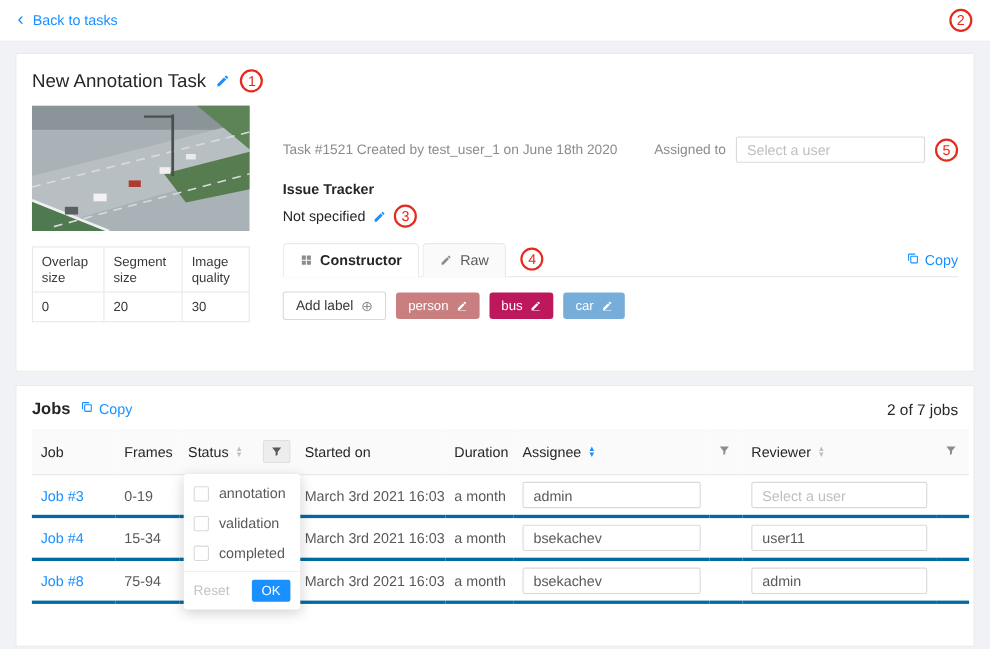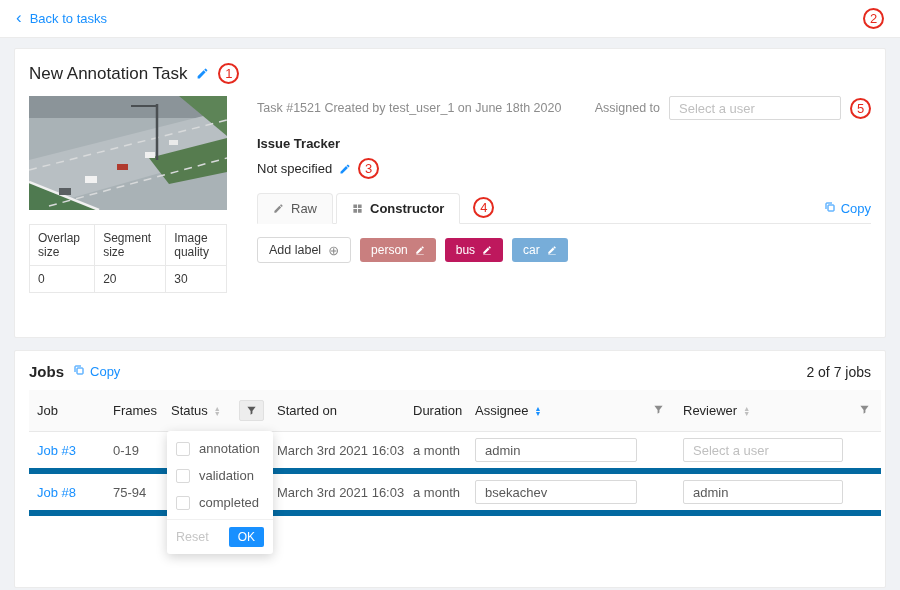--- a/index.html
+++ b/index.html
@@ -35,21 +35,21 @@
   .title-row { display: flex; align-items: center; gap: 9px; margin: 2px 0 12px; }
   .task-title { font-size: 17px; font-weight: 400; color: #262626; }
   .pencil-icon { color: #1890ff; display: inline-flex; cursor: pointer; }
   .pencil-icon svg { fill: currentColor; }
   .task-body { display: flex; gap: 30px; }
   .left-col { width: 198px; flex: none; }
   .preview { width: 198px; height: 114px; display: block; }
   .params { width: 100%; border-collapse: collapse; margin-top: 14px; font-size: 12px; color: #383838; padding-left: 33px; }
   .params th, .params td { border: 1px solid #e8e8e8; padding: 6px 8px; text-align: left; font-weight: 400; vertical-align: top; }
   .right-col { flex: 1; min-width: 0; }
-  .meta-row { display: flex; align-items: center; justify-content: space-between; }
+  .meta-row { display: flex; align-items: center; justify-content: space-between; margin-top: 28px; }
   .meta-text { color: #8c8c8c; font-size: 12.5px; }
   .assign-group { display: inline-flex; align-items: center; gap: 9px; }
   .assign-label { color: #8c8c8c; font-size: 12.5px; }
   input.ant {
     height: 24px; border: 1px solid #d9d9d9; border-radius: 2px; padding: 0 9px;
     font-size: 13px; color: #595959; outline: none; font-family: inherit; background: #fff;
   }
   input.ant::placeholder { color: #bfbfbf; }
   .assign-input { width: 172px; }
   .it-label { margin-top: 16px; font-weight: 700; color: #262626; }
@@ -77,21 +77,21 @@
   .jobs-card { margin-top: 12px; position: relative; padding-bottom: 0; min-height: 238px; }
   .jobs-head { display: flex; align-items: center; gap: 9px; }
   .jobs-title { font-size: 15px; font-weight: 700; color: #262626; }
   .jobs-copy { display: inline-flex; align-items: center; gap: 5px; color: #1890ff; cursor: pointer; }
   .jobs-count { margin-left: auto; color: #262626; font-size: 14px; }
   table.jobs { width: 100%; border-collapse: collapse; margin-top: 10px; table-layout: fixed; }
   table.jobs th {
     background: #fafafa; color: #262626; font-weight: 500; text-align: left;
     padding: 10px 8px; border-bottom: 1px solid #e8e8e8; font-size: 13px; white-space: nowrap;
   }
-  table.jobs td { padding: 6px 8px; border-bottom: 6px solid #0369a1; font-size: 13px; color: #595959; white-space: nowrap; }
+  table.jobs td { padding: 6px 8px; border-bottom: 3px solid #0369a1; font-size: 13px; color: #595959; white-space: nowrap; }
   .job-link { color: #1890ff; cursor: pointer; }
   .sorter { display: inline-flex; flex-direction: column; margin-left: 6px; vertical-align: middle; line-height: 0.62; }
   .sorter span { font-size: 7px; color: #bfbfbf; }
   .sorter.active span { color: #1890ff; }
   .funnel { display: inline-flex; cursor: pointer; }
   .funnel svg { fill: #8c8c8c; }
   .funnel-box { display: inline-flex; padding: 4px 6px; background: #ededed; border: 1px solid #e0e0e0; border-radius: 2px; cursor: pointer; }
   .funnel-box svg { fill: #595959; }
   .cell-input { width: 100%; }
   .status-completed { color: #52c41a; font-weight: 600; display: inline-flex; align-items: center; }
@@ -187,35 +187,35 @@
         <span>Not specified</span>
         <span class="pencil-icon">
           <svg width="12" height="12" viewBox="0 0 24 24">
               <path d="M3 17.3V21h3.7L17.8 9.9l-3.7-3.7L3 17.3zM20.7 7a1 1 0 0 0 0-1.4l-2.3-2.3a1 1 0 0 0-1.4 0l-1.8 1.8 3.7 3.7L20.7 7z"></path>
             </svg>
         </span>
         <span class="num-circle">3</span>
       </div>
 
       <div class="tabs-row">
+        <div class="tab active">
+          <span class="ticon">
+            <svg width="11" height="11" viewBox="0 0 24 24">
+                <path d="M3 3h8v8H3zM13 3h8v8h-8zM3 13h8v8H3zM13 13h8v8h-8z"></path>
+              </svg>
+          </span>
+          <span>Constructor</span>
+        </div>
         <div class="tab">
           <span class="ticon">
             <svg width="11" height="11" viewBox="0 0 24 24">
                 <path d="M3 17.3V21h3.7L17.8 9.9l-3.7-3.7L3 17.3zM20.7 7a1 1 0 0 0 0-1.4l-2.3-2.3a1 1 0 0 0-1.4 0l-1.8 1.8 3.7 3.7L20.7 7z"></path>
               </svg>
           </span>
           <span>Raw</span>
-        </div>
-        <div class="tab active">
-          <span class="ticon">
-            <svg width="11" height="11" viewBox="0 0 24 24">
-                <path d="M3 3h8v8H3zM13 3h8v8h-8zM3 13h8v8H3zM13 13h8v8h-8z"></path>
-              </svg>
-          </span>
-          <span>Constructor</span>
         </div>
         <span class="num-circle">4</span>
         <span class="copy-link">
           <span>
             <svg width="12" height="12" viewBox="0 0 24 24" fill="none" stroke="#1890ff" stroke-width="2">
                 <rect x="8" y="8" width="12" height="12" rx="1"></rect>
                 <path d="M16 4H5a1 1 0 0 0-1 1v11"></path>
               </svg>
           </span>
           <span>Copy</span>
@@ -338,20 +338,32 @@
         <td></td>
         <td></td>
         <td>March 3rd 2021 16:03</td>
         <td>a month</td>
         <td><input class="ant cell-input" value="admin" style=""></td>
         <td></td>
         <td><input class="ant cell-input" placeholder="Select a user" style=""></td>
         <td></td>
       </tr>
       <tr>
+        <td><span class="job-link">Job #4</span></td>
+        <td>15-34</td>
+        <td></td>
+        <td></td>
+        <td>March 3rd 2021 16:03</td>
+        <td>a month</td>
+        <td><input class="ant cell-input" value="bsekachev" style=""></td>
+        <td></td>
+        <td><input class="ant cell-input" value="user11" style=""></td>
+        <td></td>
+      </tr>
+      <tr>
         <td><span class="job-link">Job #8</span></td>
         <td>75-94</td>
         <td>
           <span class="status-completed">
             <span>completed</span>
             <span class="help-circle">?</span>
           </span>
         </td>
         <td></td>
         <td>March 3rd 2021 16:03</td>

